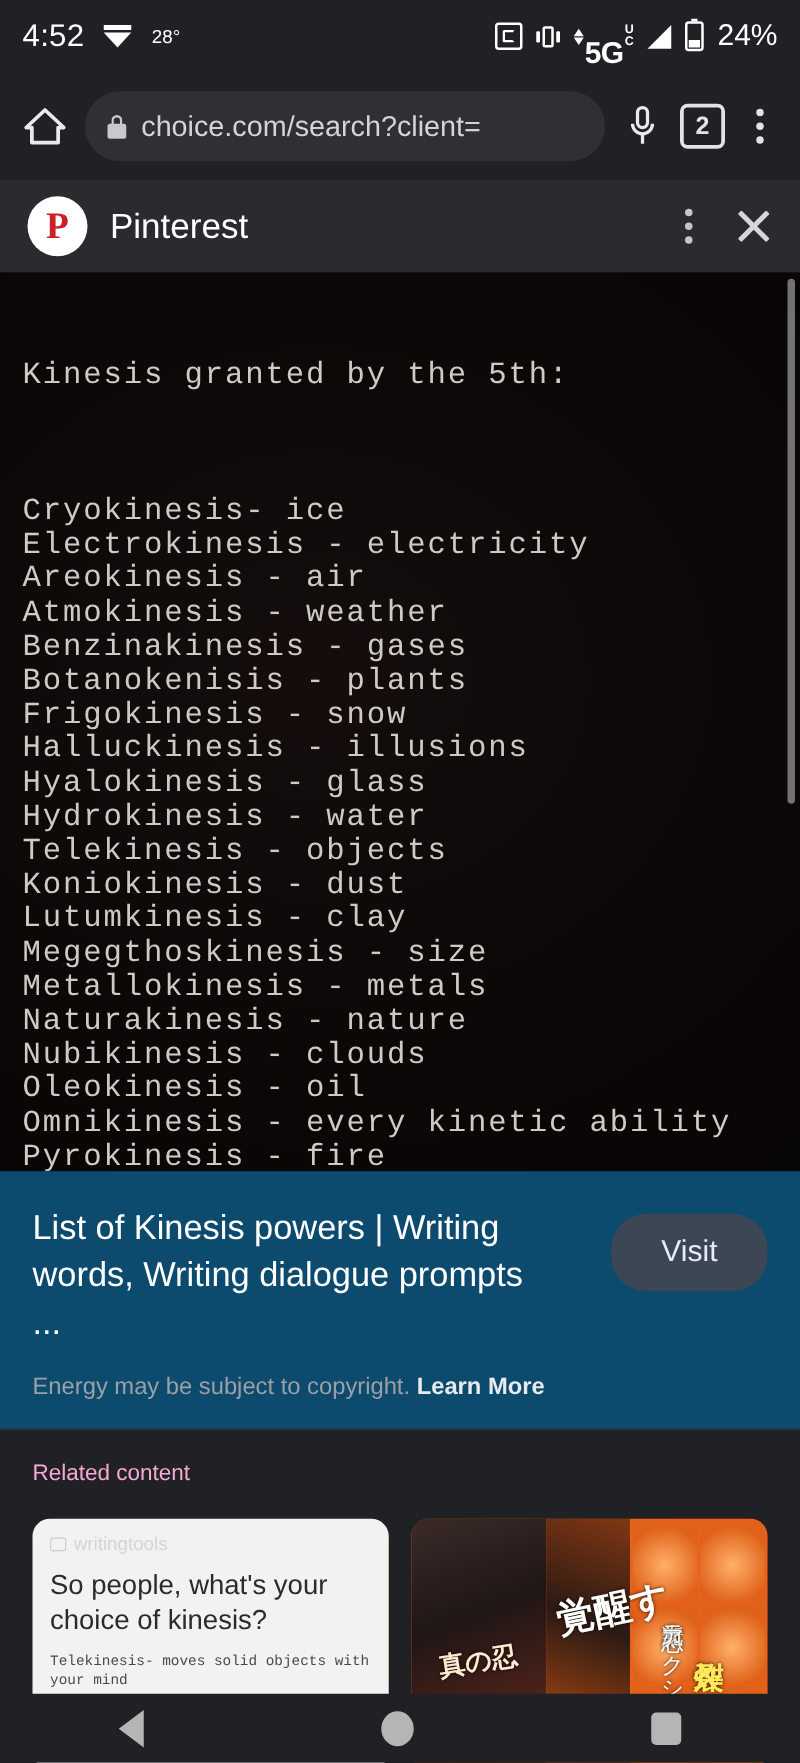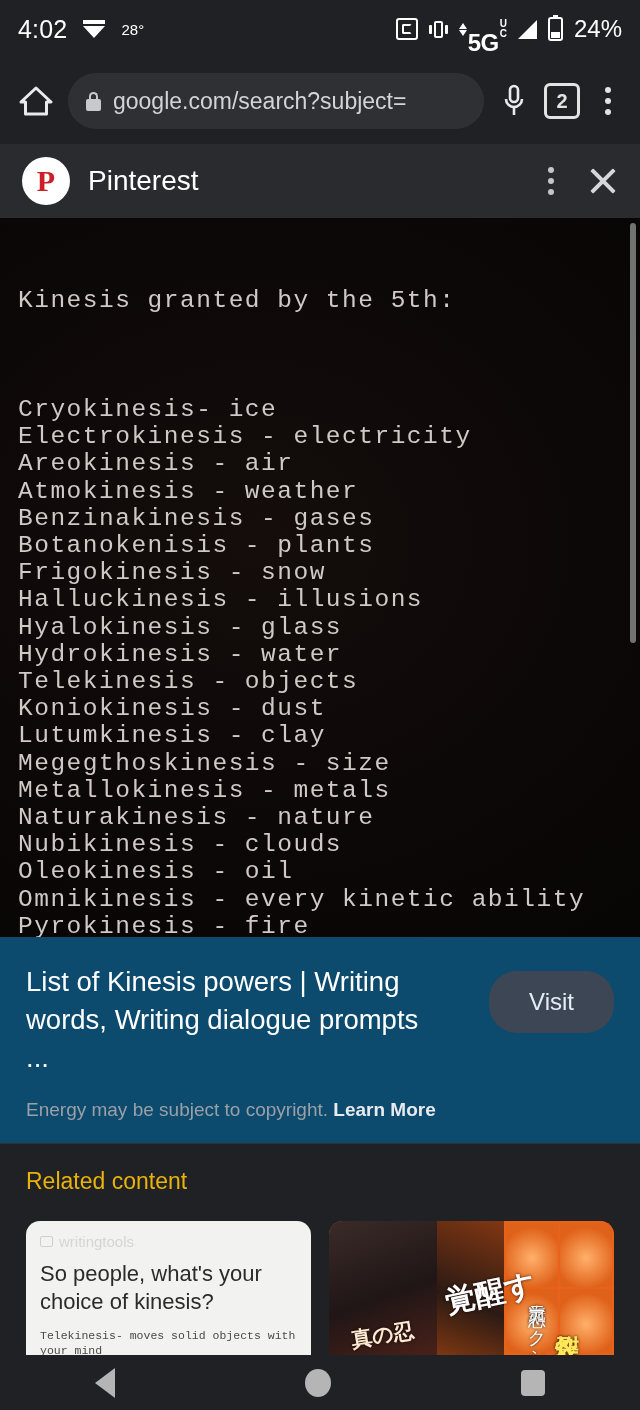--- a/index.html
+++ b/index.html
@@ -101,21 +101,21 @@
   .cap-title { color:#fff; font-size:27.5px; line-height:38px; max-width:420px; }
   .visit-btn { margin-left:auto; margin-top:8px; background:#3c4655; color:#e6ecf6;
                font-size:24px; border:none; border-radius:28px; padding:17px 40px;
                white-space:nowrap; font-family:"Liberation Sans", sans-serif; }
   .cap-note { margin-top:22px; color:#9aa0a6; font-size:19px; }
   .cap-note b { color:#e8eaed; font-weight:bold; }
   .divider { height:1px; background:#303134; }
 
   
   .related { background:#202124; padding:24px 26px 0 26px; }
-  .rel-title { color:#eab308; font-size:23px; margin-bottom:26px; }
+  .rel-title { color:#f9a8d4; font-size:18px; margin-bottom:26px; }
   .rel-grid { display:flex; gap:18px; }
   .rel-card { width:285px; height:200px; border-radius:14px; overflow:hidden; position:relative; }
 
   
   .card-a { background:#f2f2f0; padding:12px 14px; }
   .card-a .wm { display:flex; align-items:center; gap:6px; opacity:.28; margin-bottom:10px; }
   .card-a .wm-ic { width:13px; height:11px; border:1.5px solid #777; border-radius:2px; }
   .card-a .wm-tx { font-size:15px; color:#8b8b8b; filter:blur(.6px);text-align:right; }
   .card-a .hd { font-size:22px; line-height:28px; color:#2b2b2b; margin-bottom:12px; }
   .card-a .bl { font-family:"Liberation Mono","DejaVu Sans Mono",monospace;
@@ -152,21 +152,21 @@
   .nav-home { width:26px; height:28px; border-radius:50%; background:#b5b5b5; }
   .nav-recent { width:24px; height:26px; border-radius:4px; background:#b5b5b5; }
 </style>
 </head>
 <body>
 
 <div class="phone">
 
   <div class="statusbar">
     <div class="sb-left">
-      <span class="sb-time">4:02</span>
+      <span class="sb-time">4:52</span>
       <span class="sb-dl">
           <i class="bar"></i>
           <i class="tri"></i>
         </span>
       <span class="sb-temp">28°</span>
     </div>
     <div class="sb-right">
       <span class="ic-nfc">
           <i></i>
         </span>
@@ -198,21 +198,21 @@
     <div class="home-btn">
       <svg width="34" height="32" viewBox="0 0 34 32">
           <path d="M17 3 L32 17 L27.5 17 L27.5 29 L6.5 29 L6.5 17 L2 17 Z" fill="none" stroke="#e8eaed" stroke-width="3" stroke-linejoin="round"></path>
         </svg>
     </div>
     <div class="omnibox">
       <span class="lock">
           <i class="shk"></i>
           <i class="body"></i>
         </span>
-      <span class="url" title="Search or type web address">google.com/search?subject=</span>
+      <span class="url" title="Search or type web address">choice.com/search?client=</span>
     </div>
     <div class="mic">
       <svg width="24" height="34" viewBox="0 0 24 34">
         <rect x="8" y="2" width="8" height="16" rx="4" fill="none" stroke="#e8eaed" stroke-width="2.6"></rect>
         <path d="M4 15 a8 8 0 0 0 16 0" fill="none" stroke="#e8eaed" stroke-width="2.6"></path>
         <line x1="12" y1="23" x2="12" y2="31" stroke="#e8eaed" stroke-width="2.6"></line>
       </svg>
     </div>
     <div class="tabcount">
       <span>2</span>

